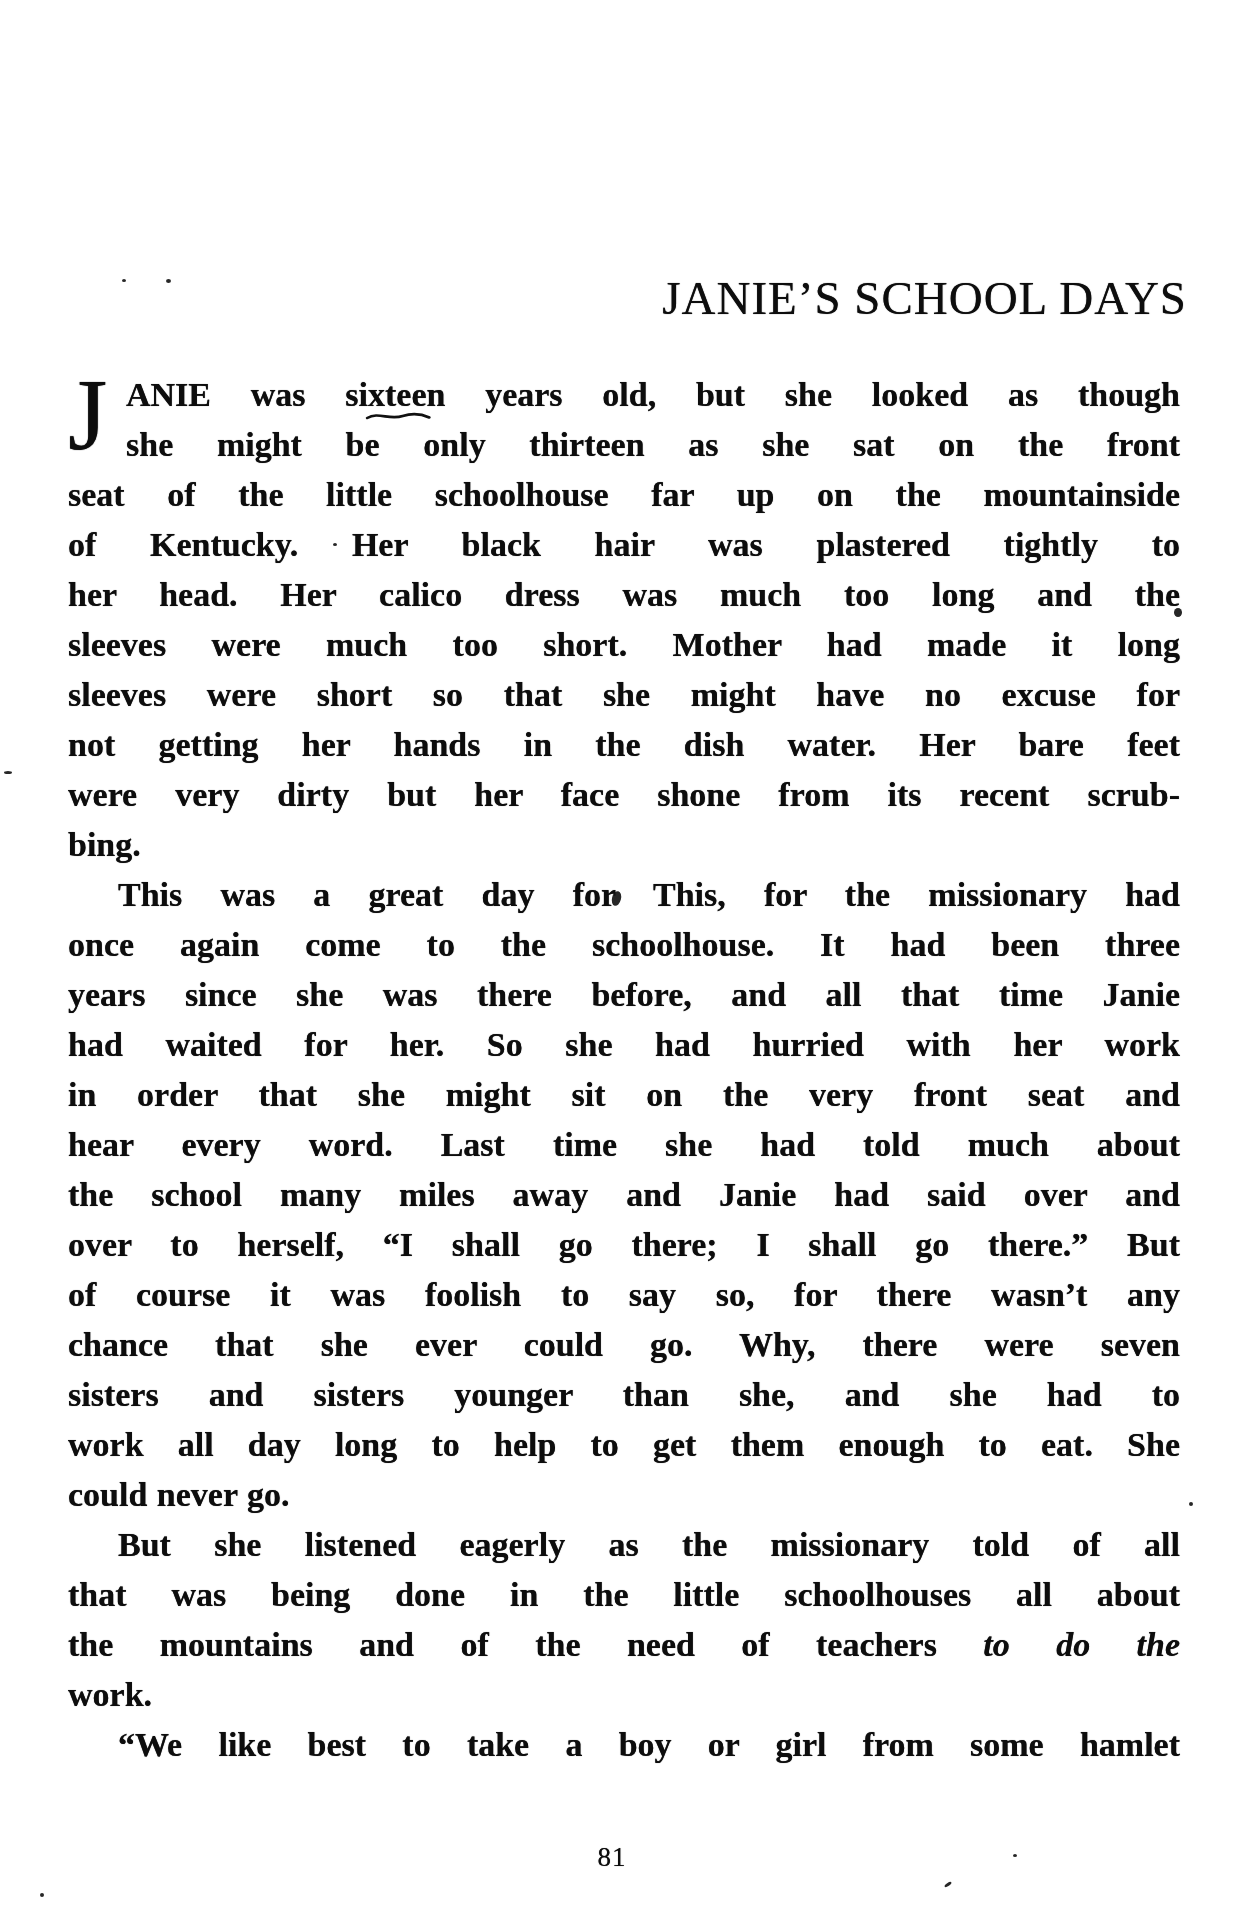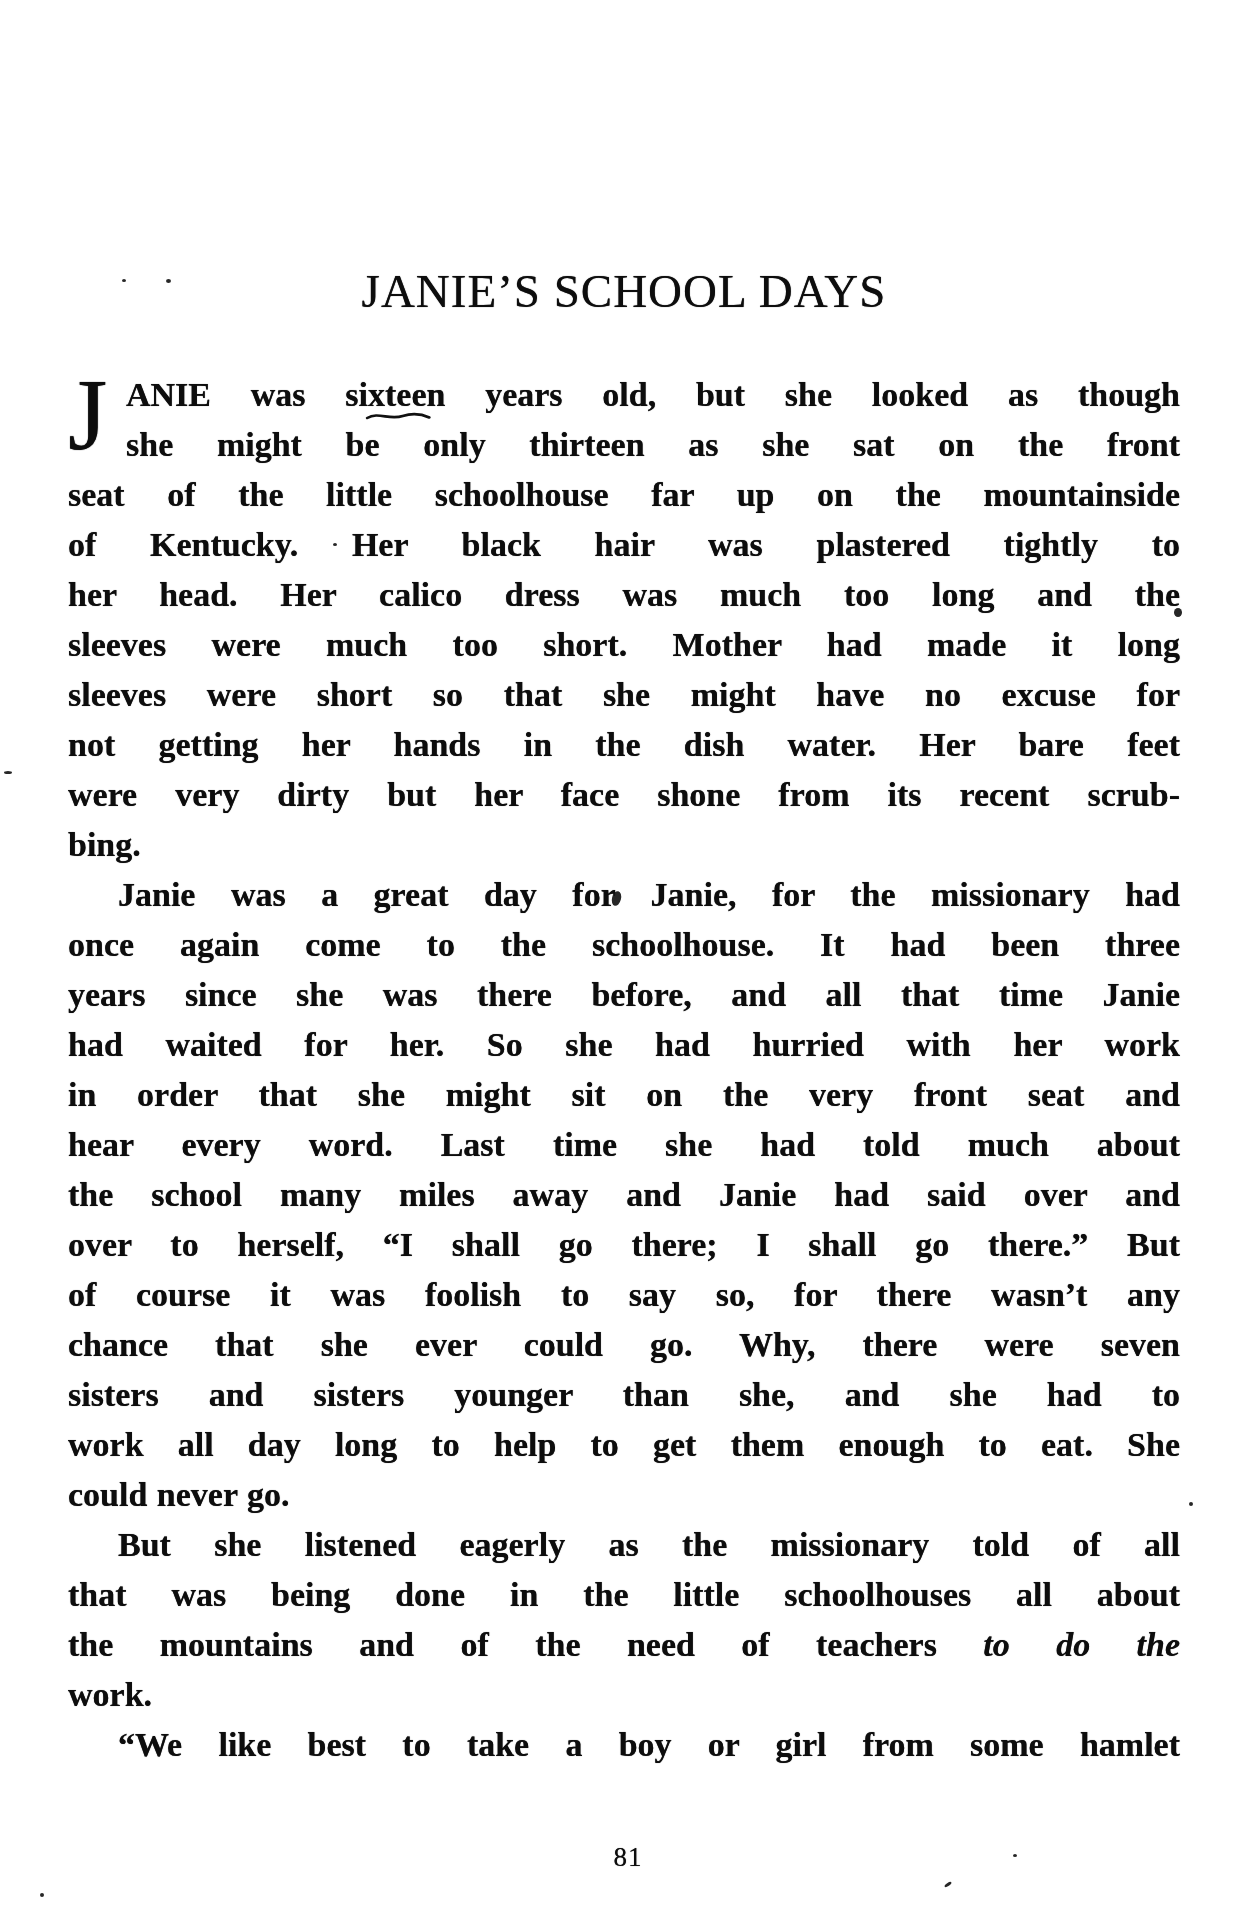--- a/index.html
+++ b/index.html
@@ -14,22 +14,22 @@
     background: #ffffff;
     overflow: hidden;
     font-family: "Liberation Serif", "DejaVu Serif", serif;
     color: #0d0d0d;
   }
   .title {
     position: absolute;
     top: 266px;
     left: 68px;
     width: 1112px;
-    margin: 0;
-    text-align: center;
+    margin: 7px;
+    text-align: right;
     font-size: 47px;
     font-weight: 400;
     letter-spacing: 1px;
     line-height: 1.1;
     text-shadow: 0 0 0.8px rgba(10,10,10,0.9);
     white-space: nowrap;
   }
   .body-col {
     position: absolute;
     top: 370px;
@@ -64,21 +64,21 @@
     position: absolute;
     left: -3px;
     top: 1.02em;
     width: calc(100% + 8px);
     height: 10px;
     overflow: visible;
   }
   .pageno {
     position: absolute;
     top: 1842px;
-    left: 72px;
+    left: 56px;
     width: 1112px;
     text-align: center;
     font-size: 27px;
     letter-spacing: 1px;
     text-shadow: 0 0 0.7px rgba(10,10,10,0.85);
   }
   .ink-mark {
     position: absolute;
     background: #151515;
     border-radius: 50%;
@@ -99,21 +99,21 @@
         <div class="line"><span class="seg">seat of the little schoolhouse far up on the mountainside</span></div>
         <div class="line"><span class="seg">of Kentucky. Her black hair was plastered tightly to</span></div>
         <div class="line"><span class="seg">her head. Her calico dress was much too long and the</span></div>
         <div class="line"><span class="seg">sleeves were much too short. Mother had made it long</span></div>
         <div class="line"><span class="seg">sleeves were short so that she might have no excuse for</span></div>
         <div class="line"><span class="seg">not getting her hands in the dish water. Her bare feet</span></div>
         <div class="line"><span class="seg">were very dirty but her face shone from its recent scrub-</span></div>
         <div class="line endline"><span class="seg">bing.</span></div>
       </div>
       <div class="para">
-        <div class="line indent"><span class="seg">Janie was a great day for Janie, for the missionary had</span></div>
+        <div class="line indent"><span class="seg">This was a great day for This, for the missionary had</span></div>
         <div class="line"><span class="seg">once again come to the schoolhouse. It had been three</span></div>
         <div class="line"><span class="seg">years since she was there before, and all that time Janie</span></div>
         <div class="line"><span class="seg">had waited for her. So she had hurried with her work</span></div>
         <div class="line"><span class="seg">in order that she might sit on the very front seat and</span></div>
         <div class="line"><span class="seg">hear every word. Last time she had told much about</span></div>
         <div class="line"><span class="seg">the school many miles away and Janie had said over and</span></div>
         <div class="line"><span class="seg">over to herself, “I shall go there; I shall go there.” But</span></div>
         <div class="line"><span class="seg">of course it was foolish to say so, for there wasn’t any</span></div>
         <div class="line"><span class="seg">chance that she ever could go. Why, there were seven</span></div>
         <div class="line"><span class="seg">sisters and sisters younger than she, and she had to</span></div>

